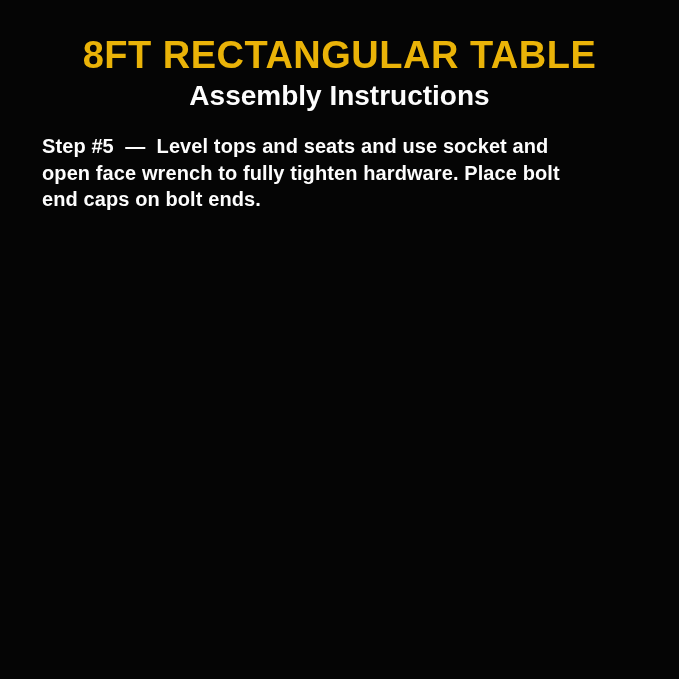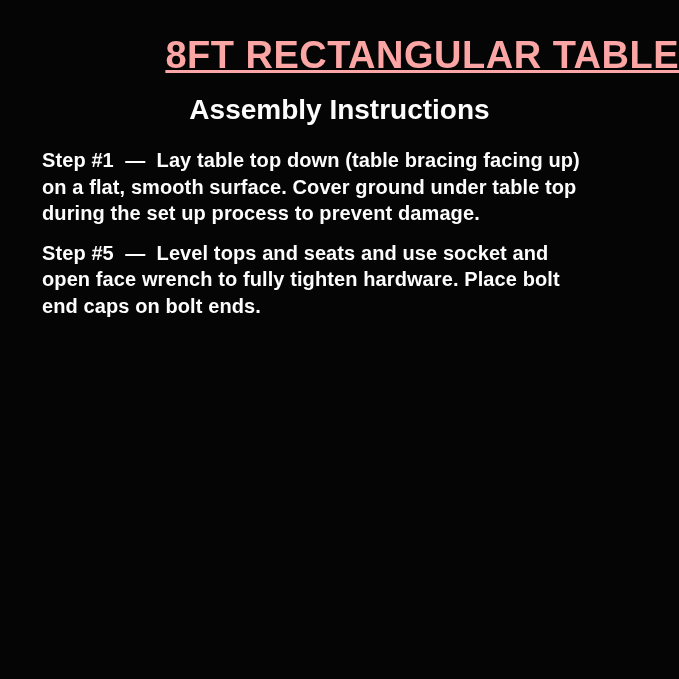--- a/index.html
+++ b/index.html
@@ -13,30 +13,29 @@
     height: 679px;
     background: #050505;
     overflow: hidden;
     font-family: "Liberation Sans", "DejaVu Sans", sans-serif;
     color: #fdfdfd;
     box-sizing: border-box;
     padding-top: 33px;
   }
   .title {
     margin: 0;
-    text-align: right;
+    text-align: center;
     font-size: 38px;
     line-height: 44px;
     font-weight: 800;
     letter-spacing: 0.5px;
-    color: #fca5a5;
-    text-decoration: underline;
+    color: #eab308;
   }
   .subtitle {
-    margin: 16px 0 0 0;
+    margin: 2px 0 0 0;
     text-align: center;
     font-size: 28px;
     line-height: 33px;
     font-weight: 800;
     color: #fdfdfd;
   }
   .steps {
     margin-top: 21px;
     padding-left: 42px;
     padding-right: 20px;
@@ -52,20 +51,17 @@
   }
 </style>
 </head>
 <body>
 
 <div class="canvas">
   <h1 class="title">8FT RECTANGULAR TABLE</h1>
   <h2 class="subtitle">Assembly Instructions</h2>
 
   <div class="steps">
-    <p class="step">Step #1  —  Lay table top down (table bracing facing up)
-on a flat, smooth surface. Cover ground under table top
-during the set up process to prevent damage.</p>
     <p class="step">Step #5  —  Level tops and seats and use socket and
 open face wrench to fully tighten hardware. Place bolt
 end caps on bolt ends.</p>
   </div>
 </div>
 
 </body></html>

